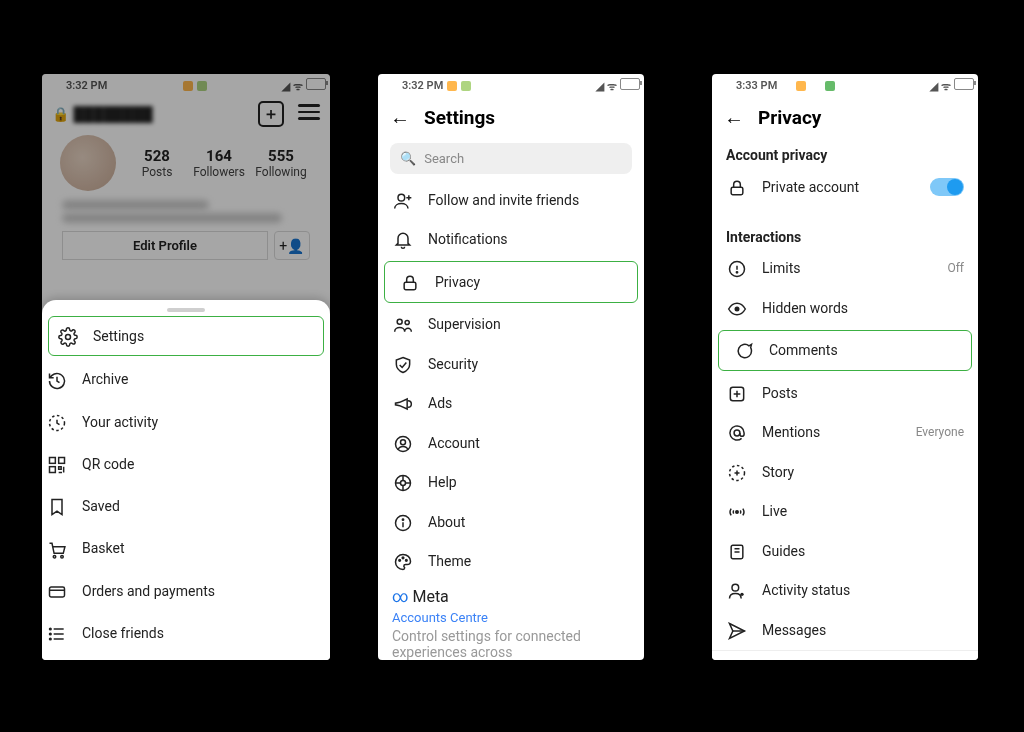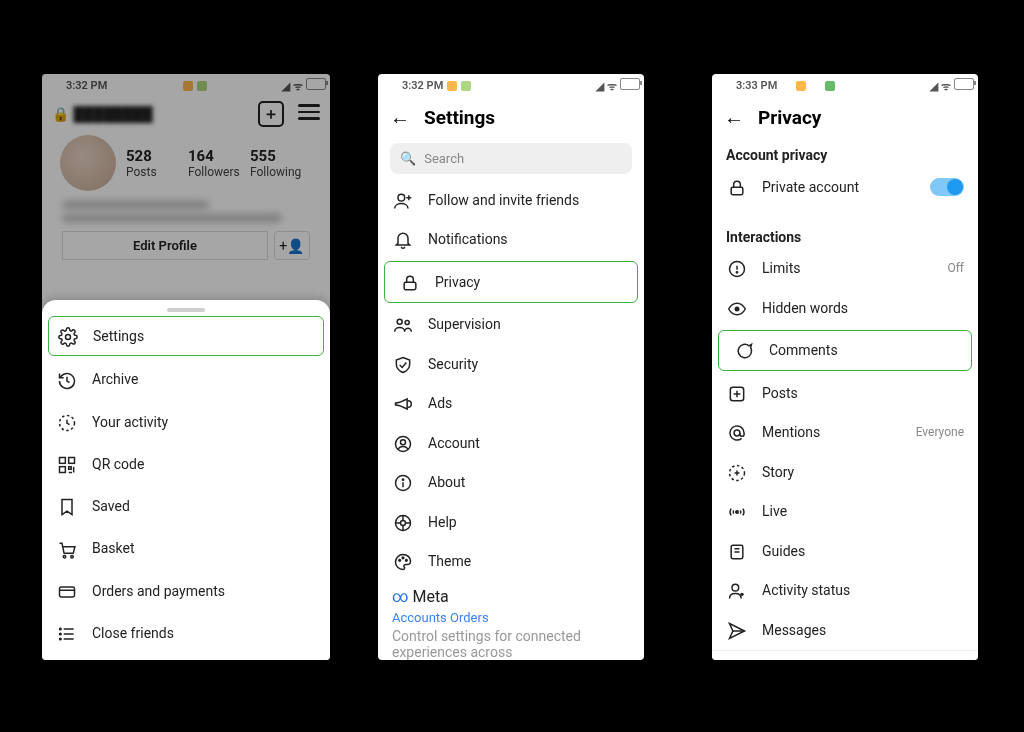--- a/index.html
+++ b/index.html
@@ -24,32 +24,32 @@
   .p1-username{font-size:14px;font-weight:700;filter:blur(2px);}
   .p1-toprow{display:flex;justify-content:space-between;align-items:center;margin-top:4px;}
   .p1-lock{font-size:14px;color:#222;}
   .p1-righticons{display:flex;gap:14px;font-size:22px;font-weight:700;}
   .square-plus{display:inline-flex;width:22px;height:22px;border:2px solid #222;border-radius:5px;align-items:center;justify-content:center;font-size:16px;}
   .hamburger{display:inline-flex;flex-direction:column;justify-content:center;gap:4px;width:22px;height:22px;}
   .hamburger span{display:block;height:2.5px;background:#222;border-radius:2px;}
 
   .p1-stats{display:flex;padding:8px 8px 6px 8px;align-items:center;}
   .avatar{width:56px;height:56px;border-radius:50%;background:radial-gradient(circle at 40% 40%,#e8d5c5,#c9aa96);margin-right:10px;filter:blur(0.5px);}
-  .stat{flex:1;text-align:left;}
+  .stat{flex:1;text-align:center;}
   .stat .num{font-weight:700;font-size:15px;}
   .stat .lab{font-size:12px;color:#444;}
   .blurline{height:10px;background:#ccc;border-radius:5px;filter:blur(3px);margin:3px 10px;}
 
   .edit-row{display:flex;gap:6px;padding:0 10px;margin-top:8px;}
   .edit-btn{flex:1;border:1px solid #dbdbdb;border-radius:0;text-align:center;font-size:13px;font-weight:600;padding:6px 0;background:#fff;}
   .addp-btn{width:34px;border:1px solid #dbdbdb;border-radius:4px;background:#fff;display:flex;align-items:center;justify-content:center;font-size:14px;}
 
   .sheet{position:absolute;bottom:0;left:0;right:0;background:#fff;border-top-left-radius:14px;border-top-right-radius:14px;z-index:10;box-shadow:0 -2px 10px rgba(0,0,0,0.2);}
   .sheet .handle{width:38px;height:4px;background:#cfcfcf;border-radius:3px;margin:8px auto 4px auto;}
-  .menu-item{display:flex;align-items:center;gap:14px;padding:10px 14px;font-size:14px;color:#222;}
+  .menu-item{display:flex;align-items:center;gap:14px;padding:10px 4px;font-size:14px;color:#222;}
   .menu-item .ic{width:22px;text-align:center;font-size:18px;color:#222;}
   .hl-green{border:1.5px solid #3cb043;border-radius:6px;margin:2px 6px;padding:8px 8px;}
 
   
   .hdr{display:flex;align-items:center;gap:14px;padding:8px 12px;}
   .back-arrow{font-size:20px;}
   .hdr h1{font-size:19px;font-weight:700;margin:0;}
   .search-box{margin:6px 12px;background:#efefef;border-radius:8px;display:flex;align-items:center;gap:8px;padding:8px 10px;color:#888;font-size:13px;}
   .list-item{display:flex;align-items:center;gap:14px;padding:9px 14px;font-size:14px;color:#222;}
   .list-item .ic{width:22px;text-align:center;font-size:17px;color:#222;}
@@ -268,49 +268,49 @@
     <span class="ic"><svg class="ico" viewBox="0 0 24 24">
             <circle cx="12" cy="12" r="9"></circle>
             <circle cx="12" cy="10" r="3"></circle>
             <path d="M6 19c1-3 4-4 6-4s5 1 6 4"></path>
           </svg></span>
     <span>Account</span>
   </div>
   <div class="list-item">
     <span class="ic"><svg class="ico" viewBox="0 0 24 24">
             <circle cx="12" cy="12" r="9"></circle>
-            <line x1="12" y1="11" x2="12" y2="17"></line>
-            <circle cx="12" cy="8" r="0.8" fill="#222"></circle>
-          </svg></span>
-    <span>About</span>
-  </div>
-  <div class="list-item">
-    <span class="ic"><svg class="ico" viewBox="0 0 24 24">
-            <circle cx="12" cy="12" r="9"></circle>
             <circle cx="12" cy="12" r="3"></circle>
             <line x1="12" y1="3" x2="12" y2="9"></line>
             <line x1="12" y1="15" x2="12" y2="21"></line>
             <line x1="3" y1="12" x2="9" y2="12"></line>
             <line x1="15" y1="12" x2="21" y2="12"></line>
           </svg></span>
     <span>Help</span>
   </div>
   <div class="list-item">
     <span class="ic"><svg class="ico" viewBox="0 0 24 24">
+            <circle cx="12" cy="12" r="9"></circle>
+            <line x1="12" y1="11" x2="12" y2="17"></line>
+            <circle cx="12" cy="8" r="0.8" fill="#222"></circle>
+          </svg></span>
+    <span>About</span>
+  </div>
+  <div class="list-item">
+    <span class="ic"><svg class="ico" viewBox="0 0 24 24">
             <path d="M12 3a9 9 0 1 0 0 18c1 0 2-1 2-2s-1-1-1-2 1-2 2-2h2a4 4 0 0 0 4-4c0-4.5-4-8-9-8z"></path>
             <circle cx="8" cy="10" r="1" fill="#222"></circle>
             <circle cx="12" cy="7" r="1" fill="#222"></circle>
             <circle cx="16" cy="10" r="1" fill="#222"></circle>
           </svg></span>
     <span>Theme</span>
   </div>
 
   <div class="meta-block">
     <div class="meta-logo"><span style="color:#1a73e8">∞</span> <span class="inf">Meta</span></div>
-    <div class="accounts-link">Accounts Orders</div>
+    <div class="accounts-link">Accounts Centre</div>
     <div class="meta-desc">Control settings for connected experiences across</div>
   </div>
 
   <div class="bottom-nav">
     
     
     
     
     
   </div>

